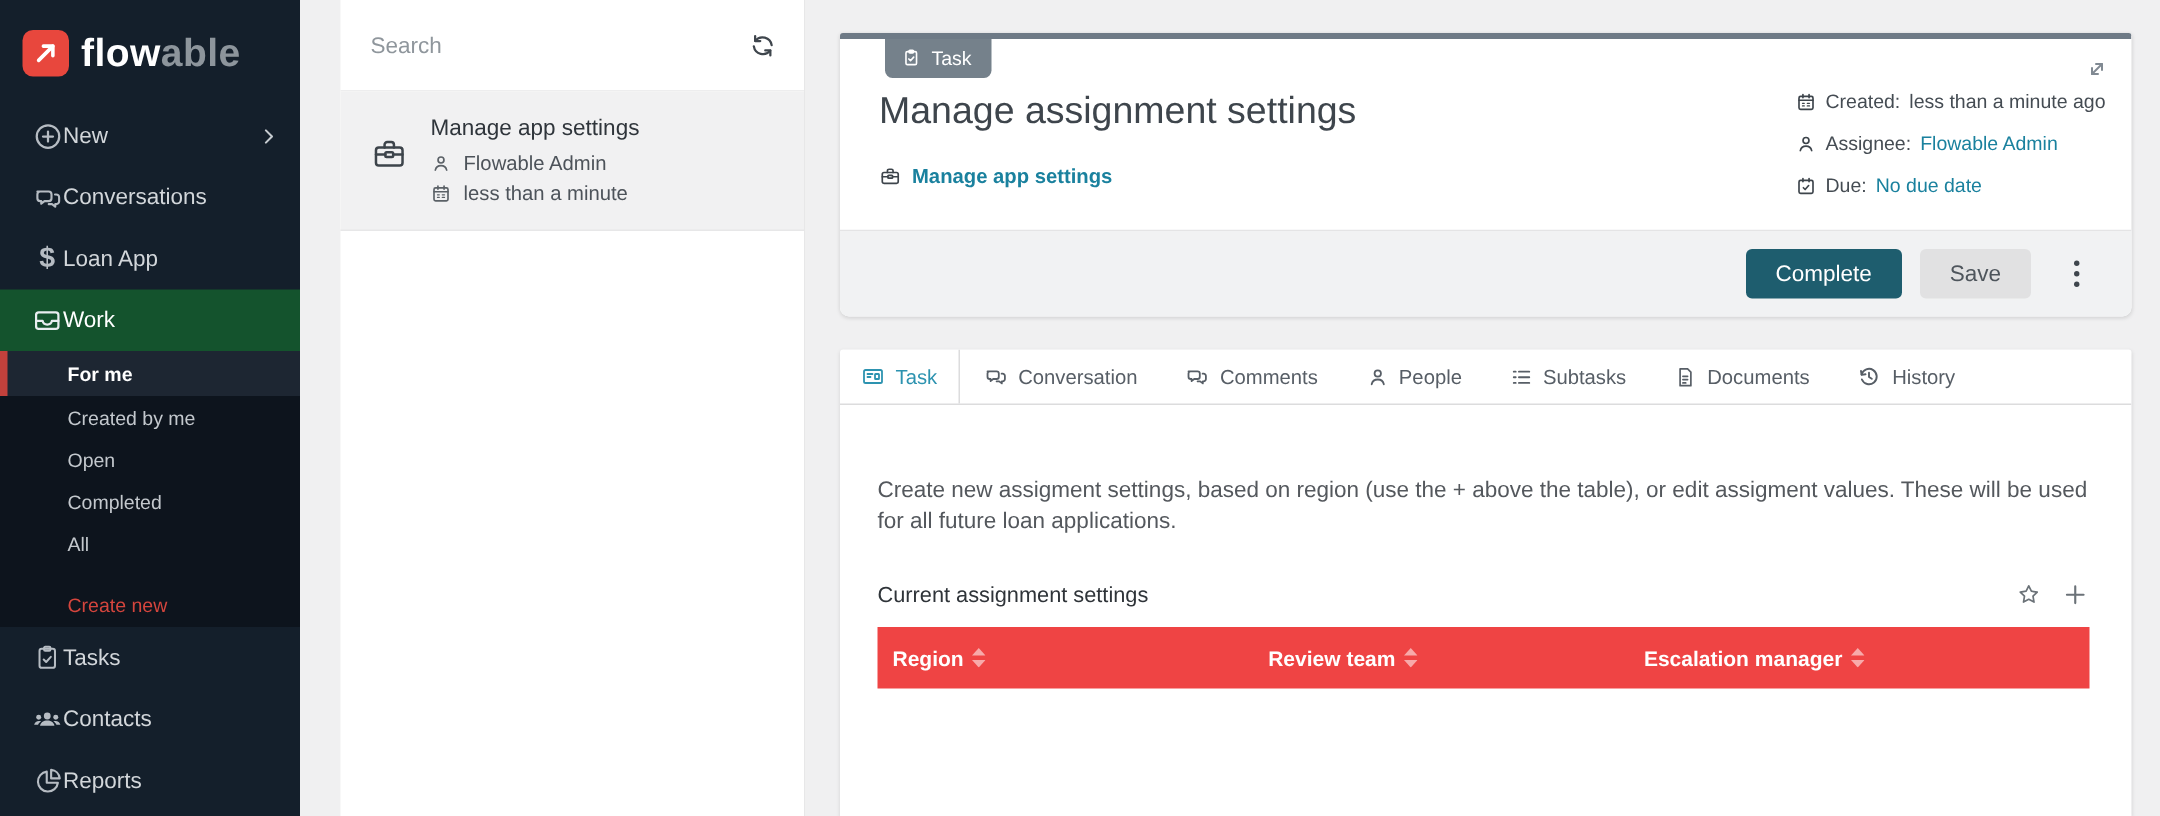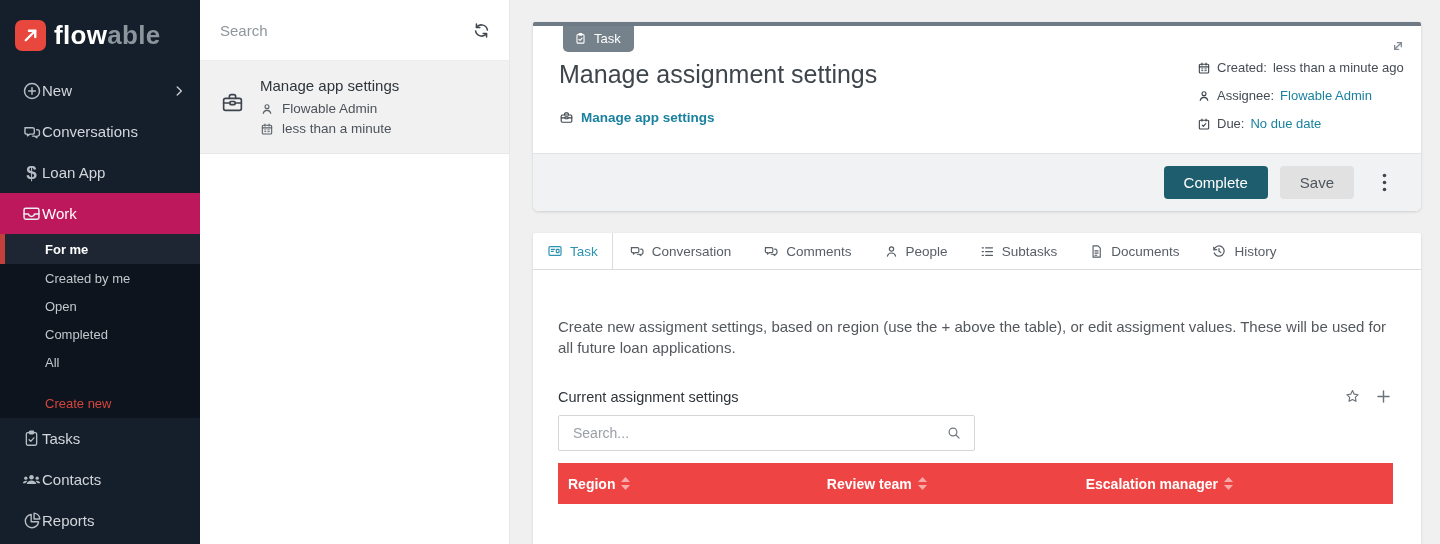--- a/index.html
+++ b/index.html
@@ -12,34 +12,34 @@
   .sidebar { width:200px; flex-shrink:0; background:#141f2b; color:#d2d6da;
     display:flex; flex-direction:column; }
   .logo-row { display:flex; align-items:center; gap:8px; height:70px; padding-left:15px; }
   .logo-mark { width:31px; height:31px; background:#e8473d; border-radius:7px;
     display:flex; align-items:center; justify-content:center; flex-shrink:0; }
   .logo-text { font-size:26px; font-weight:700; letter-spacing:.3px; color:#ffffff; }
   .logo-text .second { color:#8d959c; }
   .nav-item { height:41px; display:flex; align-items:center; 
     padding:0 14px 0 21px; font-size:15px; cursor:pointer; }
   .nav-item .nicon { width:21px; color:#b6bcc3; display:flex; justify-content:center; }
-  .nav-item.active { background:#be185d; color:#fff;text-align:right; }
+  .nav-item.active { background:#14532d; color:#fff;text-align:right; }
   .nav-item.active .nicon { color:#e9eef0; }
   .nav-chevron { margin-left:auto; color:#c6cbd0; }
   .dollar { font-size:19px; font-weight:600; line-height:1; }
   .subnav { background:#0d141d; padding-bottom:0; }
   .subnav-item { height:28px; display:flex; align-items:center; padding-left:45px;
     font-size:13px; color:#c3c8cd; cursor:pointer; }
   .subnav-item.selected { height:30px; background:#1d2632; color:#fff; font-weight:700;
     border-left:5px solid #c2413c; padding-left:40px; }
   .subnav-item.create-new { color:#d4453d; margin-top:14px; padding-bottom:2px; }
 
   
   .list-pane { width:310px; flex-shrink:0; background:#fff; border-right:1px solid #e7e7e8;
-    display:flex; flex-direction:column; }
+    display:flex; flex-direction:column;margin-left:27px; }
   .search-row { height:61px; display:flex; align-items:center; padding:0 18px;
     border-bottom:1px solid #ededee; flex-shrink:0; }
   .search-row input { flex:1; border:none; outline:none; font-size:15px; color:#3a4046;
     font-family:inherit; background:transparent; }
   .search-row input::placeholder { color:#8f969c; }
   .sync-btn { color:#3f464d; cursor:pointer; }
   .task-item { background:#f1f1f2; border-bottom:1px solid #e7e7e8;
     display:flex; gap:15px; padding:16px 16px 12px 20px; cursor:pointer; }
   .task-item .brief-wrap { color:#3d444b; margin-top:13px; }
   .ti-title { font-size:15px; color:#2f353b; margin-bottom:7px; }
@@ -427,29 +427,20 @@
                 </svg>
             </span>
             <span class="icon-btn">
               <svg width="19" height="19" viewBox="0 0 24 24" fill="none" stroke="currentColor" stroke-width="1.8" stroke-linecap="round">
                   <path d="M12 5v14M5 12h14"></path>
                 </svg>
             </span>
           </span>
         </div>
 
-        <div class="table-search">
-          <input type="text" placeholder="Search..." style="">
-          <span class="mag">
-            <svg width="16" height="16" viewBox="0 0 24 24" fill="none" stroke="currentColor" stroke-width="1.8" stroke-linecap="round">
-                <circle cx="10.5" cy="10.5" r="5.8"></circle>
-                <path d="M15 15l4.6 4.6"></path>
-              </svg>
-          </span>
-        </div>
 
         <div class="table-head">
           <div class="th c1">
             <span>Region</span>
             <span>
               <svg width="9" height="13" viewBox="0 0 9 13" fill="rgba(255,255,255,0.55)">
                   <polygon points="4.5,0 9,5 0,5"></polygon>
                   <polygon points="0,8 9,8 4.5,13"></polygon>
                 </svg>
             </span>

